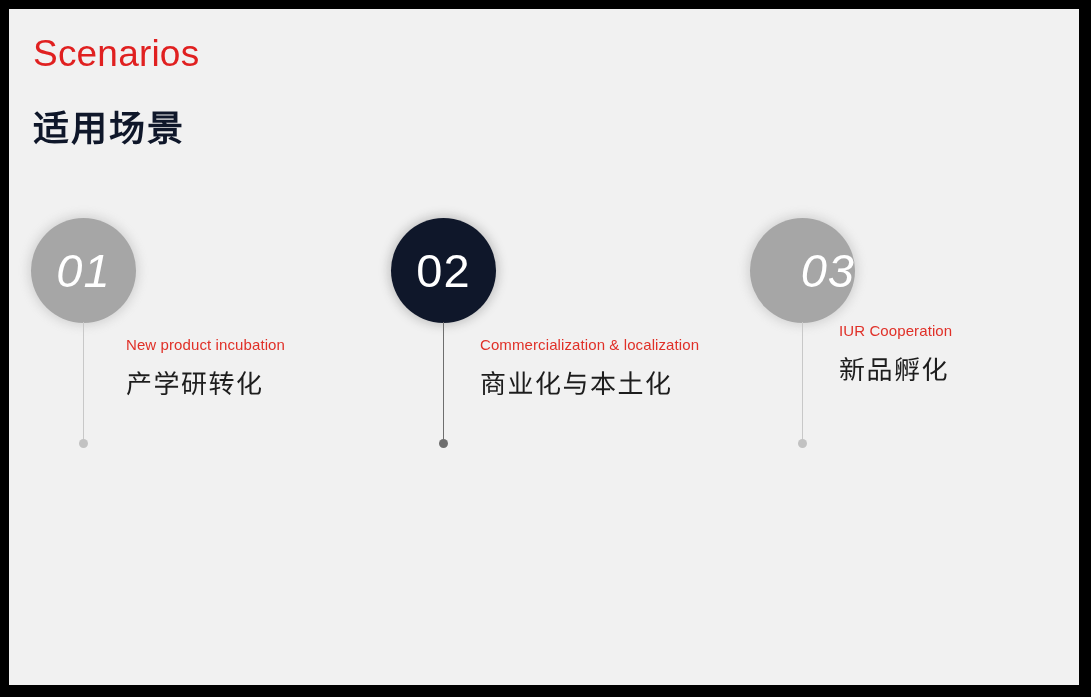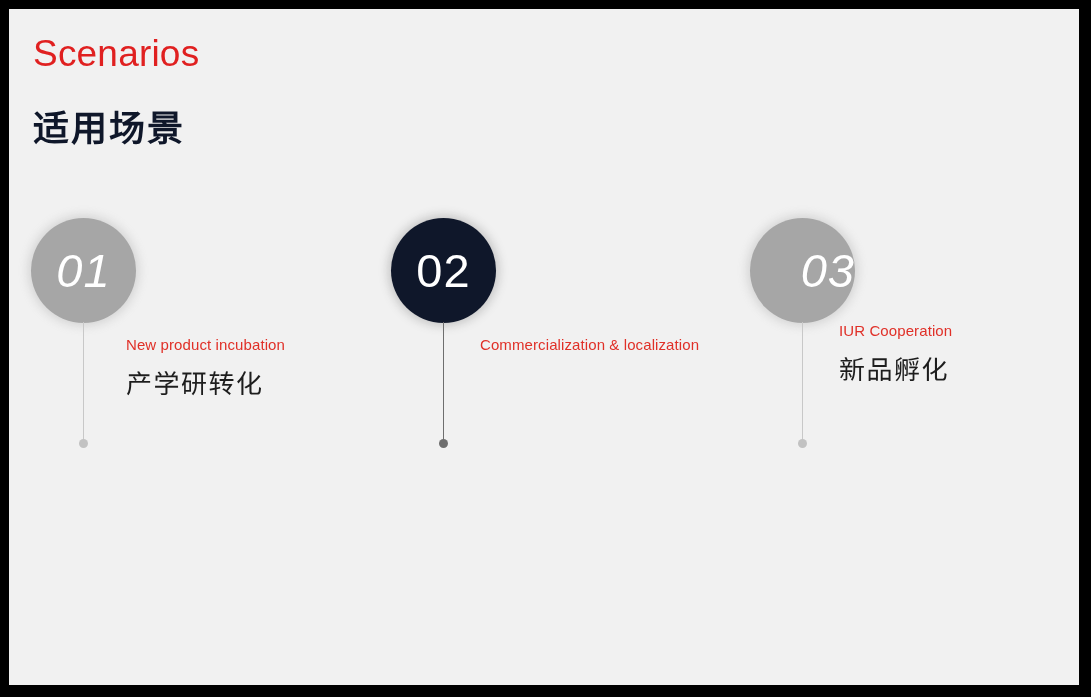--- a/index.html
+++ b/index.html
@@ -154,20 +154,21 @@
     </div>
 
     <div class="timeline-item">
       <div class="marker-circle tone-dark" style="left:382px; top:209px;">
         <span class="marker-number">02</span>
       </div>
       <div class="connector-line tone-dark" style="left:434px; top:313px; height:122px;"></div>
       <div class="connector-dot tone-dark" style="left:430px; top:430px;"></div>
       <div class="label-block" style="left:471px; top:326px;">
         <div class="label-en">Commercialization &amp; localization</div>
+        <div class="label-zh">商业化与本土化</div>
       </div>
     </div>
 
     <div class="timeline-item">
       <div class="marker-circle tone-grey" style="left:741px; top:209px;justify-content:flex-end;">
         <span class="marker-number">03</span>
       </div>
       <div class="connector-line tone-grey" style="left:793px; top:313px; height:122px;"></div>
       <div class="connector-dot tone-grey" style="left:789px; top:430px;"></div>
       <div class="label-block" style="left:830px; top:312px;">

